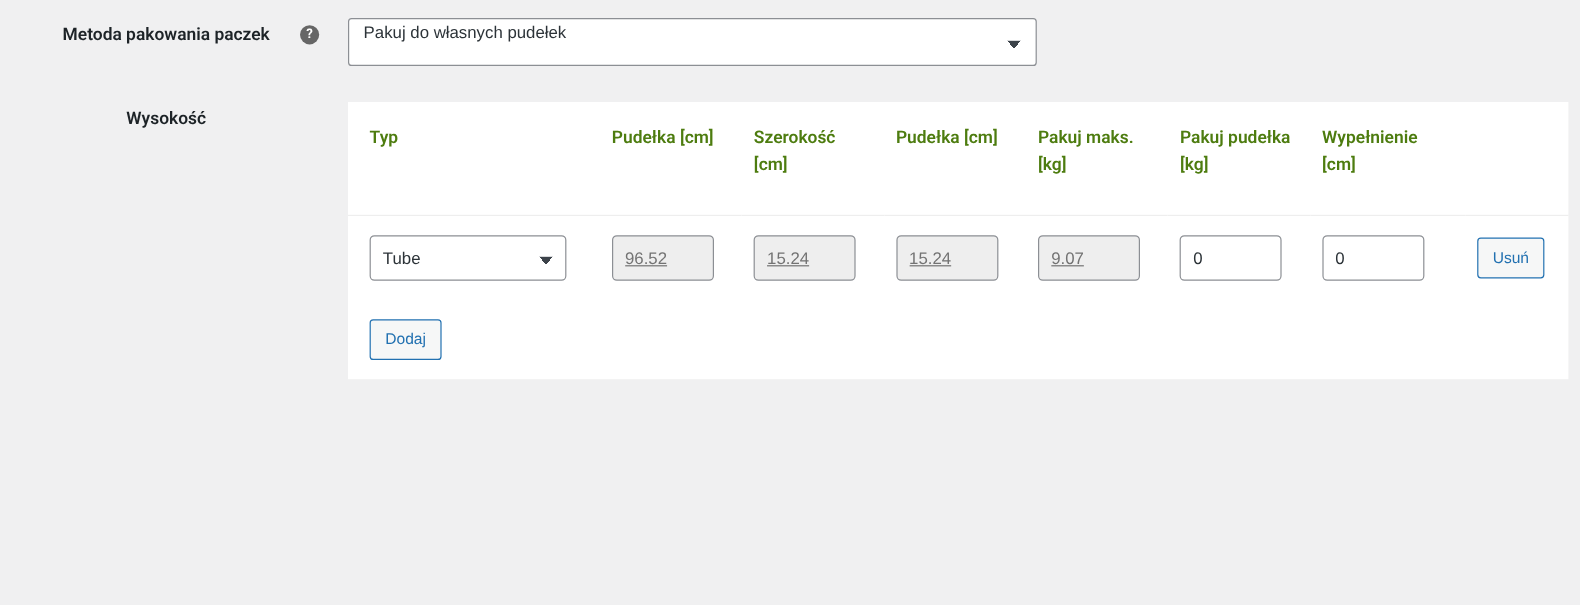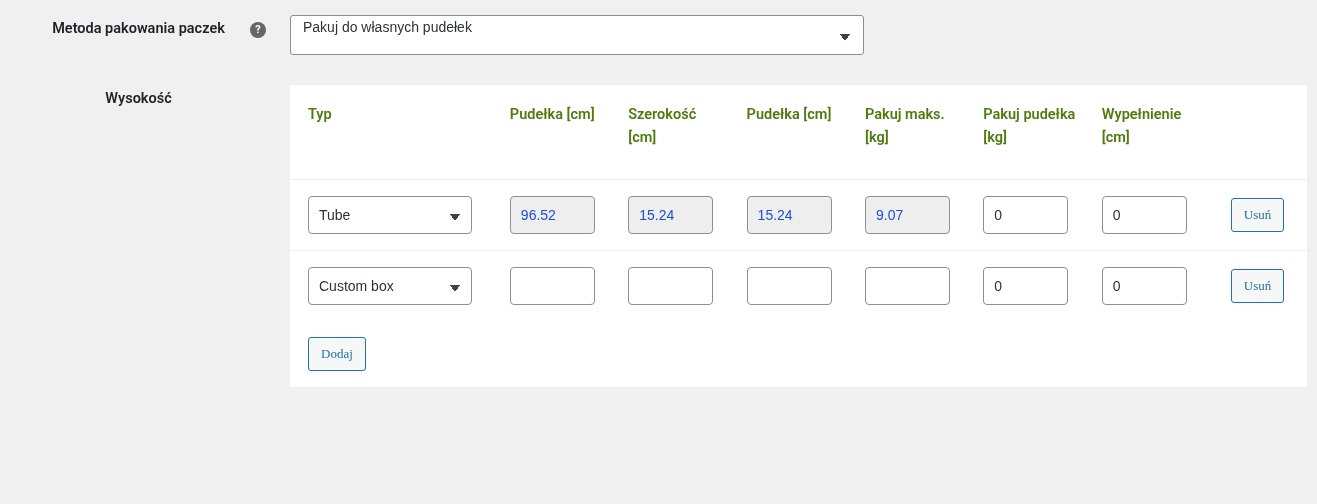--- a/index.html
+++ b/index.html
@@ -123,35 +123,35 @@
       height: 38px;
       padding: 0 10px;
       font-size: 14px;
       border: 1px solid #8c8f94;
       border-radius: 4px;
       background: #fff;
       color: #2c3338;
     }
     .num-input[readonly], .num-input.readonly {
       background: #eee;
-      color: #1d4ed8;
+      color: #737373;
+      text-decoration: underline;
     }
     .btn {
       display: inline-block;
       padding: 0 12px;
       height: 34px;
       line-height: 32px;
       font-size: 13px;
       color: #2271b1;
       background: #f6f7f7;
       border: 1px solid #2271b1;
       border-radius: 3px;
       cursor: pointer;
       vertical-align: middle;
-      font-family: Liberation Serif, serif;
     }
 
     .col-type   { width: 195px; }
     .col-len    { width: 110px; }
     .col-wid    { width: 110px; margin-top: 12px; }
     .col-hei    { width: 110px; }
     .col-maxw   { width: 110px; }
     .col-boxw   { width: 110px; }
     .col-pad    { width: 120px; }
     .col-act    { width: 80px; text-align: left; }
@@ -196,30 +196,20 @@
                 <tr>
                   <td><select class="type-select"><option>Tube</option></select></td>
                   <td><input type="text" class="num-input readonly" readonly="" value="96.52" style=""></td>
                   <td><input type="text" class="num-input readonly" readonly="" value="15.24" style=""></td>
                   <td><input type="text" class="num-input readonly" readonly="" value="15.24" style=""></td>
                   <td><input type="text" class="num-input readonly" readonly="" value="9.07" style=""></td>
                   <td><input type="text" class="num-input" value="0" style=""></td>
                   <td><input type="text" class="num-input" value="0" style=""></td>
                   <td class="col-act"><button class="btn">Usuń</button></td>
                 </tr>
-                <tr>
-                  <td><select class="type-select"><option>Custom box</option></select></td>
-                  <td><input type="text" class="num-input" style=""></td>
-                  <td><input type="text" class="num-input" style=""></td>
-                  <td><input type="text" class="num-input" style=""></td>
-                  <td><input type="text" class="num-input" style=""></td>
-                  <td><input type="text" class="num-input" value="0" style=""></td>
-                  <td><input type="text" class="num-input" value="0" style=""></td>
-                  <td class="col-act"><button class="btn">Usuń</button></td>
-                </tr>
               </tbody>
             <tfoot>
               <tr>
                 <td colspan="8">
                   <button class="btn">Dodaj</button>
                 </td>
               </tr>
             </tfoot>
           </table>
         </div>

